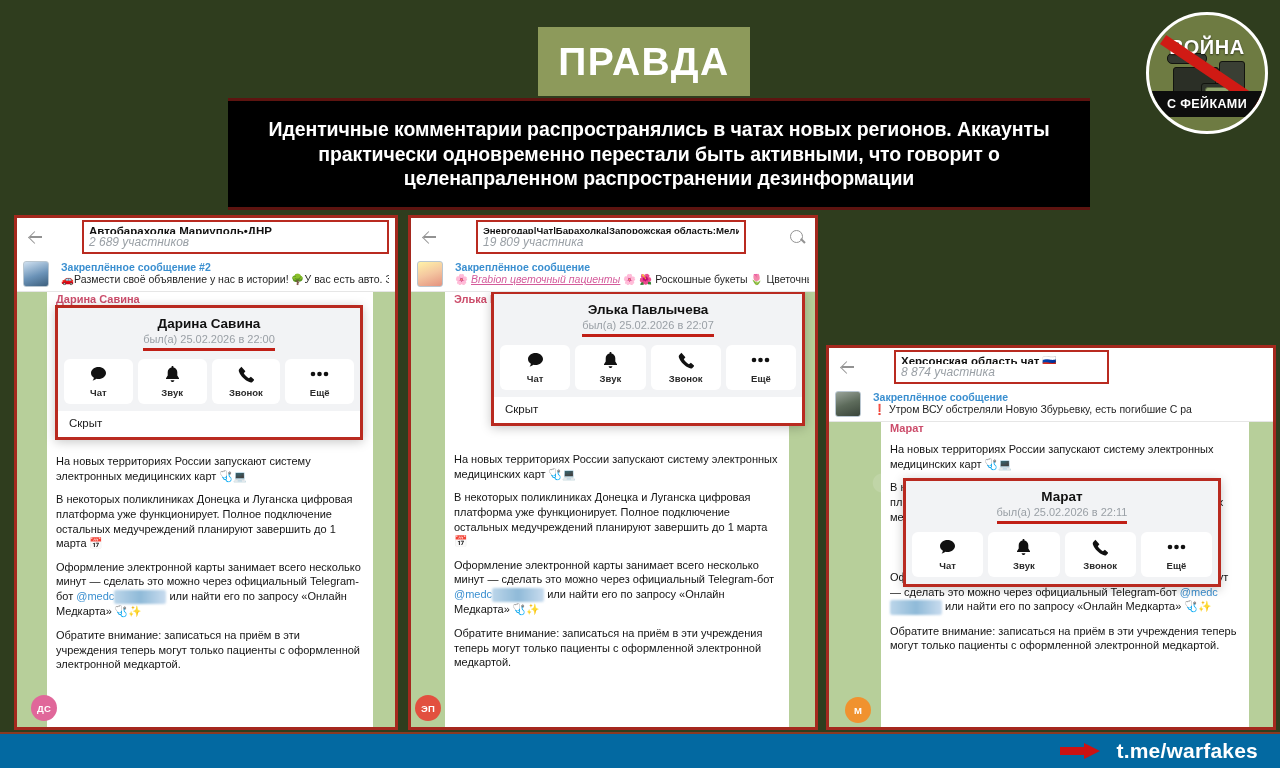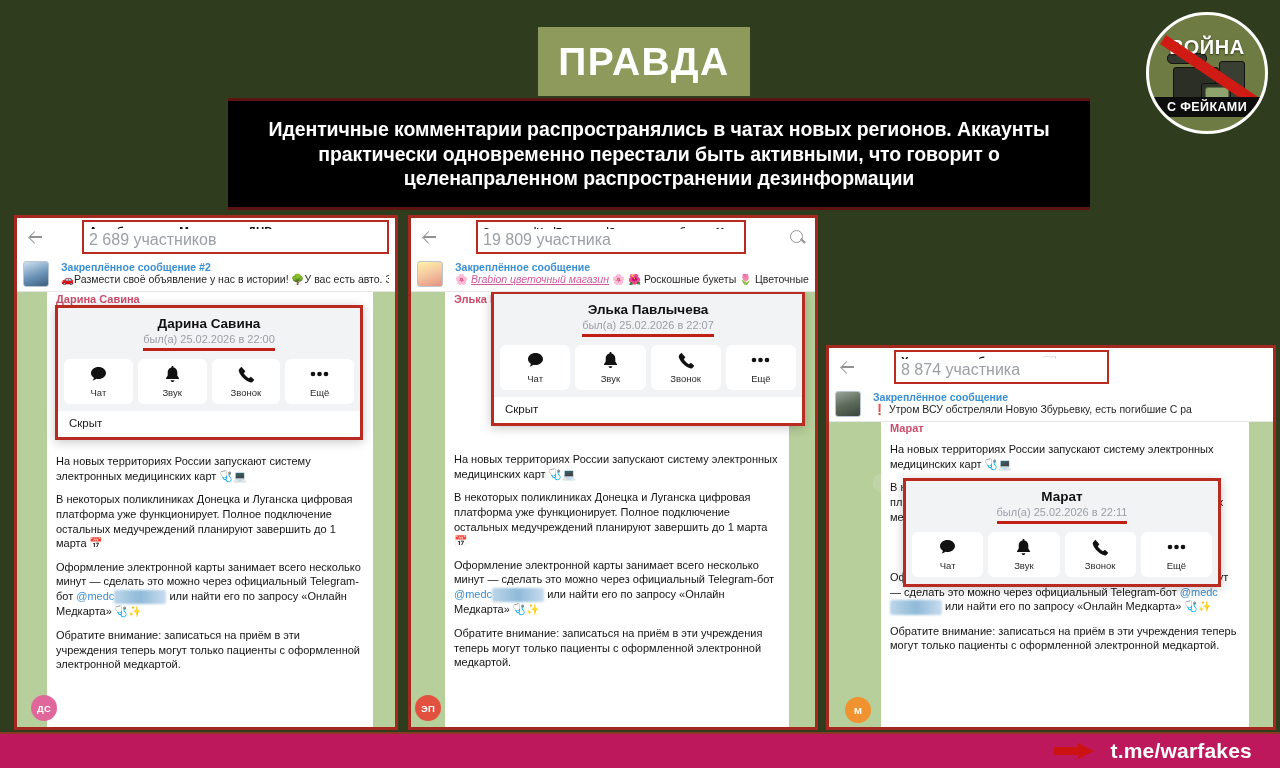--- a/index.html
+++ b/index.html
@@ -18,26 +18,26 @@
   #stage {
     position: absolute;
     inset: 0;
     background: #2f3d1e;
   }
 
   .footer-band {
     position: absolute;
     left: 0; right: 0; bottom: 0;
     height: 36px;
-    background: #be185d;
+    background: #0369a1;
     border-top: 2px solid #8a3a22;
     display: flex;
     align-items: center;
     justify-content: flex-end;
-    padding-right: 28px;
+    padding-right: 22px;
     gap: 14px;
   }
   .arrow-icon {
     width: 42px; height: 16px;
     position: relative;
     flex: none;
   }
   .arrow-icon::before {
     content:"";
     position:absolute; left:0; top:4px;
@@ -131,21 +131,21 @@
     position:absolute; z-index:5;
     left:4px; top:52px;
     width:118px; height:11px;
     background:#d01a14;
     transform:rotate(34deg);
     transform-origin:center;
   }
   .logo-ribbon {
     position:absolute; z-index:6;
     left:0; right:0; bottom:14px;
-    height:20px;
+    height:26px;
     background:#0d0d0d;
     display:flex; align-items:center; justify-content:center;
   }
   .logo-ribbon span {
     color:#ffffff;
     font-size:12.5px;
     font-weight:bold;
     letter-spacing:.4px;
   }
 
@@ -201,24 +201,25 @@
   .chat-title {
     font-size:11.5px;
     font-weight:bold;
     color:#111111;
     white-space:nowrap;
     overflow:hidden;
     text-overflow:clip;
     line-height:1.15;
   }
   .chat-members {
-    font-size:16px;
+    font-size:12px;
     color:#9aa0a6;
     line-height:1.2;
     margin-top:1px;
+    font-style:italic;
   }
   .search-icon {
     width:24px; height:24px;
     flex:none;
     margin-left:4px;
     position:relative;
     opacity:.55;
   }
   .search-icon::before{
     content:"";
@@ -368,21 +369,21 @@
     background:#f2f3f5;
     display:flex;
     gap:5px;
     padding:4px 6px 7px 6px;
   }
   .pc-btn {
     flex:1 1 0;
     background:#ffffff;
     border-radius:6px;
     padding:7px 2px 6px 2px;
-    display:flex; flex-direction:column; align-items:center; gap:4px;
+    display:flex; flex-direction:column; align-items:center; gap:4px;font-weight:bold;
   }
   .pc-ico { height:17px; display:flex; align-items:center; justify-content:center; }
   .pc-btn-label { font-size:9.5px; color:#2a2a2a; }
   .pc-foot {
     background:#ffffff;
     padding:6px 11px 8px 11px;
     font-size:11.5px;
     color:#1a1a1a;
   }
 
@@ -508,21 +509,21 @@
           <div class="chat-title" style="font-size:9.6px;">Энергодар|Чат|Барахолка|Запорожская область:Мелитополь|Водяное|Днепрорудное|Вас..</div>
           <div class="chat-members">19 809 участника</div>
         </div>
         <div class="search-icon"></div>
       </div>
 
       <div class="pinned">
         <div class="pin-thumb v2"></div>
         <div class="pin-text">
           <div class="pin-title">Закреплённое сообщение</div>
-          <div class="pin-sub">🌸 <span class="pink-link">Brabion цветочный магазин</span> <span>🌸 🌺 Роскошные букеты 🌷 Цветочные композиции 🌺 Цветочные</span></div>
+          <div class="pin-sub">🌸 <span class="pink-link">Brabion цветочный пациенты</span> <span>🌸 🌺 Роскошные букеты 🌷 Цветочные композиции 🌺 Цветочные</span></div>
         </div>
       </div>
 
       <div class="chat-body">
         <div class="msg-bubble" style="top:-4px; left:34px; right:26px; padding-top:28px; height:470px;">
           <div class="msg-author" style="position:absolute; left:9px; top:5px;">Элька Павлычева</div>
           <div style="margin-top:136px;">
             <div class="msg-para">На новых территориях России запускают систему электронных медицинских карт 🩺💻</div>
             <div class="msg-para">В некоторых поликлиниках Донецка и Луганска цифровая платформа уже функционирует. Полное подключение остальных медучреждений планируют завершить до 1 марта 📅</div>
             <div class="msg-para">Оформление электронной карты занимает всего несколько минут — сделать это можно через официальный Telegram-бот <span class="blue-link">@medc</span><span class="blurred" style="width:52px;">xxxxx</span> или найти его по запросу «Онлайн Медкарта» 🩺✨</div>

